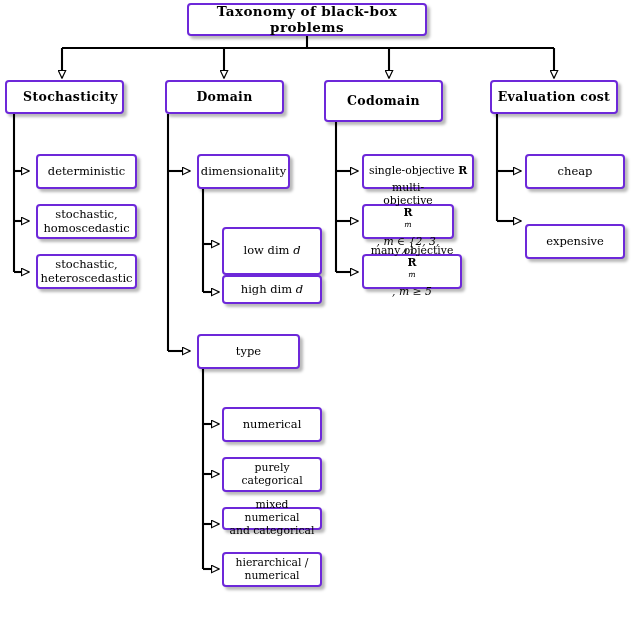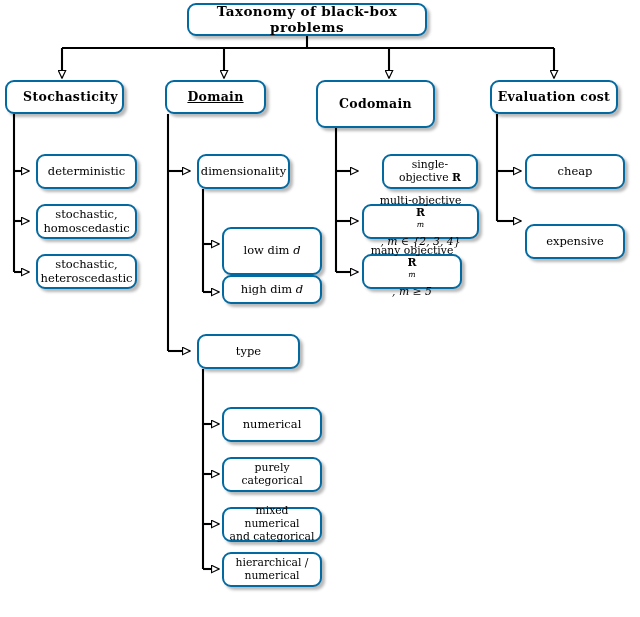--- a/index.html
+++ b/index.html
@@ -20,22 +20,22 @@
     left: 0;
     top: 0;
     width: 640px;
     height: 617px;
     pointer-events: none;
   }
   .node {
     position: absolute;
     box-sizing: border-box;
     background: #ffffff;
-    border: 2px solid #0369a1;
-    border-radius: 9px;
+    border: 2px solid #6d28d9;
+    border-radius: 4px;
     display: flex;
     align-items: center;
     justify-content: center;
     text-align: center;
     color: #000000;
     box-shadow: 3px 3px 3px rgba(0,0,0,0.28);
     z-index: 2;
     line-height: 1.18;
     padding: 0 4px;
   }
@@ -143,21 +143,21 @@
     </div>
   </div>
 
   <div class="node node-leaf two-line" style="left:36px; top:254px; width:101px; height:35px;">
     <div>
       <span>stochastic,</span>
       <span>heteroscedastic</span>
     </div>
   </div>
 
-  <div class="node node-cat" style="left:165px; top:80px; width:101px; height:34px;text-decoration:underline;">
+  <div class="node node-cat" style="left:165px; top:80px; width:119px; height:34px;">
     <span>Domain</span>
   </div>
 
   <div class="node node-leaf" style="left:197px; top:154px; width:93px; height:35px;">
     <span>dimensionality</span>
   </div>
 
   <div class="node node-leaf" style="left:222px; top:227px; width:100px; height:48px;">
     <span><span>low dim </span><span class="mathvar">d</span></span>
   </div>
@@ -171,43 +171,43 @@
   </div>
 
   <div class="node node-leaf" style="left:222px; top:407px; width:100px; height:35px;">
     <span>numerical</span>
   </div>
 
   <div class="node node-leaf small" style="left:222px; top:457px; width:100px; height:35px;">
     <span>purely categorical</span>
   </div>
 
-  <div class="node node-leaf small two-line" style="left:222px; top:507px; width:100px; height:35px;">
+  <div class="node node-leaf small two-line" style="left:222px; top:507px; width:100px; height:23px;">
     <div>
       <span>mixed numerical</span>
       <span>and categorical</span>
     </div>
   </div>
 
   <div class="node node-leaf small two-line" style="left:222px; top:552px; width:100px; height:35px;">
     <div>
       <span>hierarchical /</span>
       <span>numerical</span>
     </div>
   </div>
 
-  <div class="node node-cat" style="left:316px; top:80px; width:119px; height:48px;">
+  <div class="node node-cat" style="left:324px; top:80px; width:119px; height:42px;">
     <span>Codomain</span>
   </div>
 
-  <div class="node node-leaf small" style="left:382px; top:154px; width:96px; height:35px;">
+  <div class="node node-leaf small" style="left:362px; top:154px; width:112px; height:35px;">
     <span><span>single-objective </span><span class="bb">R</span></span>
   </div>
 
-  <div class="node node-leaf small two-line" style="left:362px; top:204px; width:117px; height:35px;">
+  <div class="node node-leaf small two-line" style="left:362px; top:204px; width:92px; height:35px;">
     <div>
       <span>multi-objective</span>
       <span>
           <span class="bb"><span>R</span><sup>m</sup></span>
           <span class="mathvar">, m ∈ {2, 3, 4}</span>
         </span>
     </div>
   </div>
 
   <div class="node node-leaf small two-line" style="left:362px; top:254px; width:100px; height:35px;">

